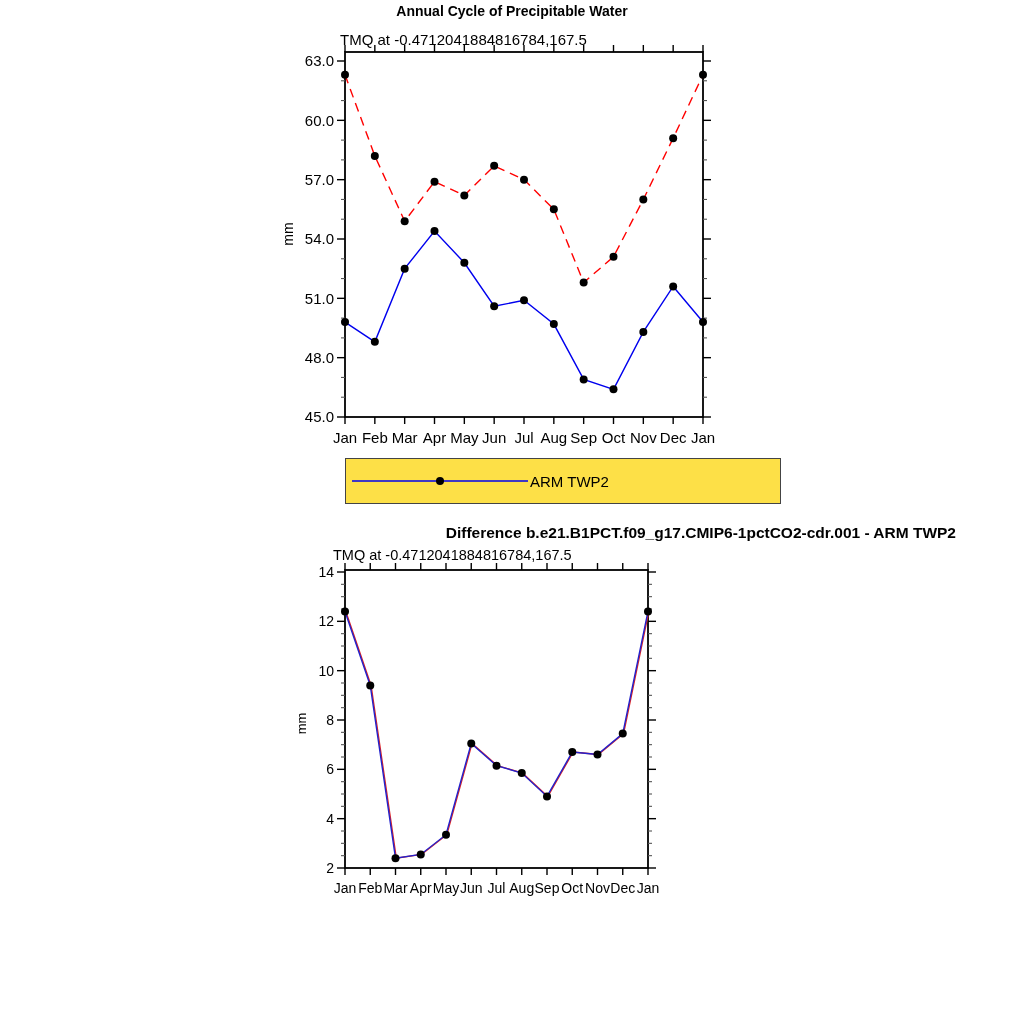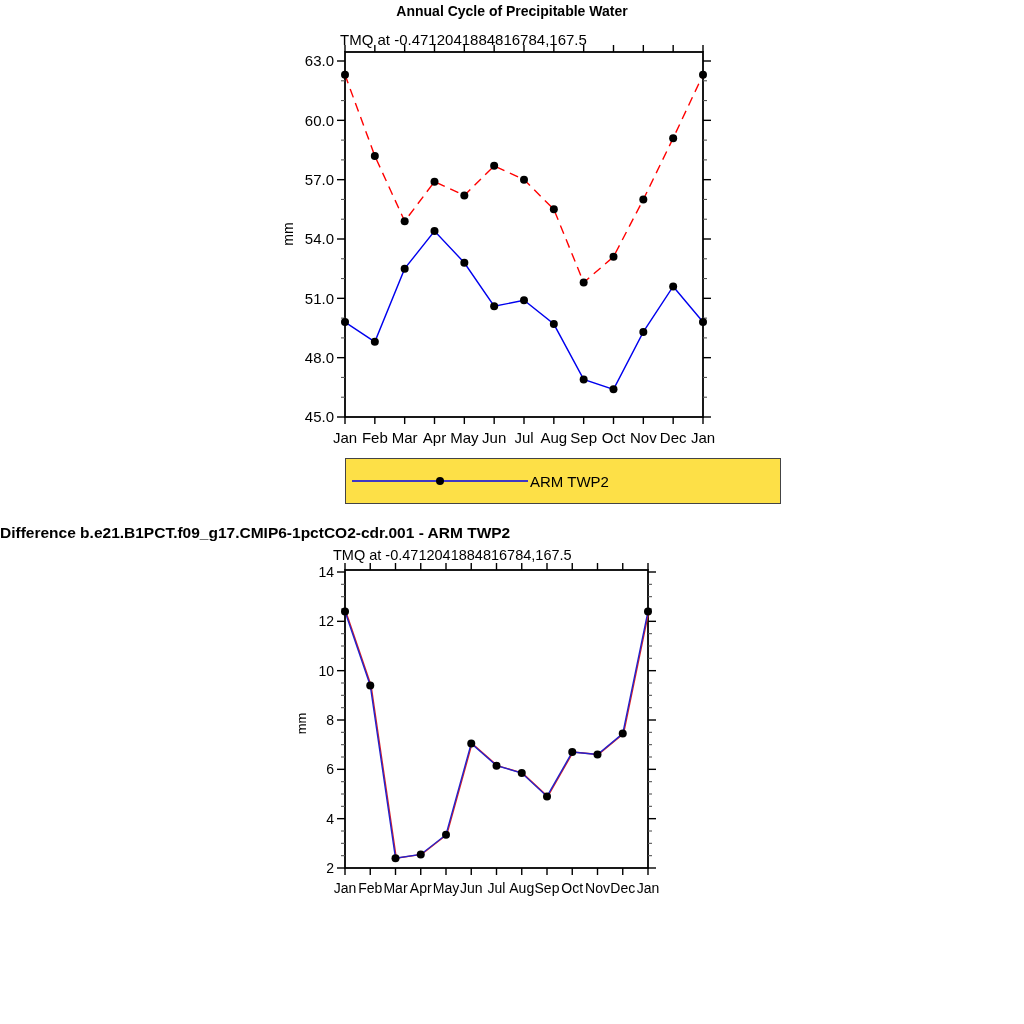--- a/index.html
+++ b/index.html
@@ -2,21 +2,21 @@
 <html><head>
 <meta charset="utf-8">
 <style>
   html,body{margin:0;padding:0;background:#fff;}
   #canvas{position:relative;width:1024px;height:1024px;background:#ffffff;overflow:hidden;
           font-family:"Liberation Sans", sans-serif;color:#000;}
   #plot-svg{position:absolute;left:0;top:0;}
   .title-main{position:absolute;left:0;right:0;top:3px;text-align:center;
               font-size:14px;font-weight:bold;}
   .subtitle-top{position:absolute;left:340px;top:31px;font-size:15px;}
-  .title-diff{position:absolute;left:0;width:956px;top:524px;text-align:left;
+  .title-diff{position:absolute;left:0;width:956px;top:524px;text-align:right;
               font-size:15.5px;font-weight:bold;}
   .subtitle-bottom{position:absolute;left:333px;top:547px;font-size:14.5px;}
   .ylab-top{position:absolute;left:276px;top:226px;font-size:14px;transform:rotate(-90deg);}
   .ylab-bottom{position:absolute;left:291px;top:716px;font-size:13px;transform:rotate(-90deg);}
   .legend-box{position:absolute;left:305px;top:458px;width:436px;height:46px;
               border:1px solid #444;background:#fde047;box-sizing:border-box;
               display:flex;flex-direction:column;justify-content:space-evenly;margin-left:40px;}
   .legend-row{display:flex;align-items:center;height:21px;padding-left:4px;}
   .legend-row svg{flex:0 0 auto;}
   .legend-label{font-size:15px;white-space:nowrap;line-height:21px;}

